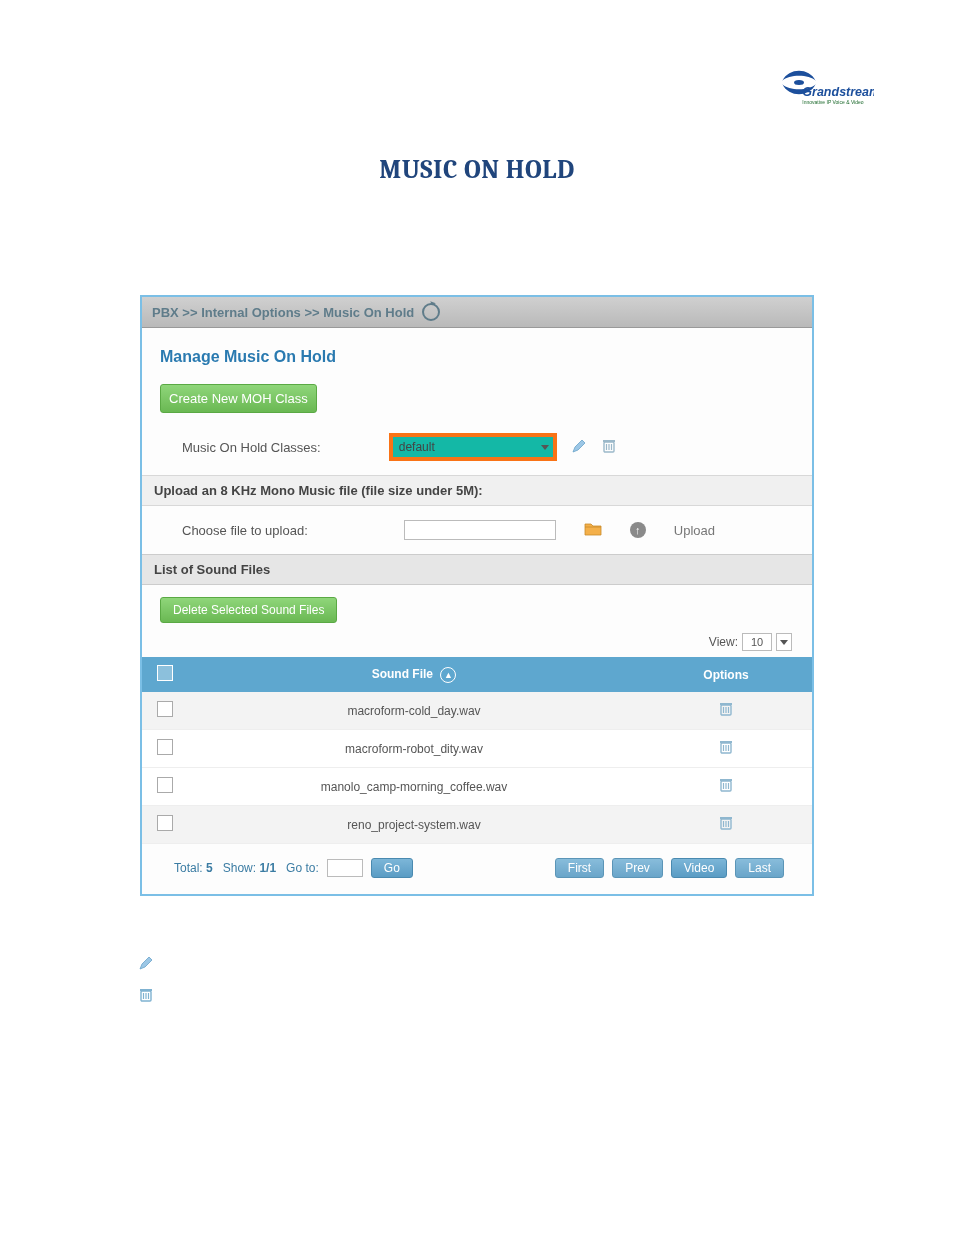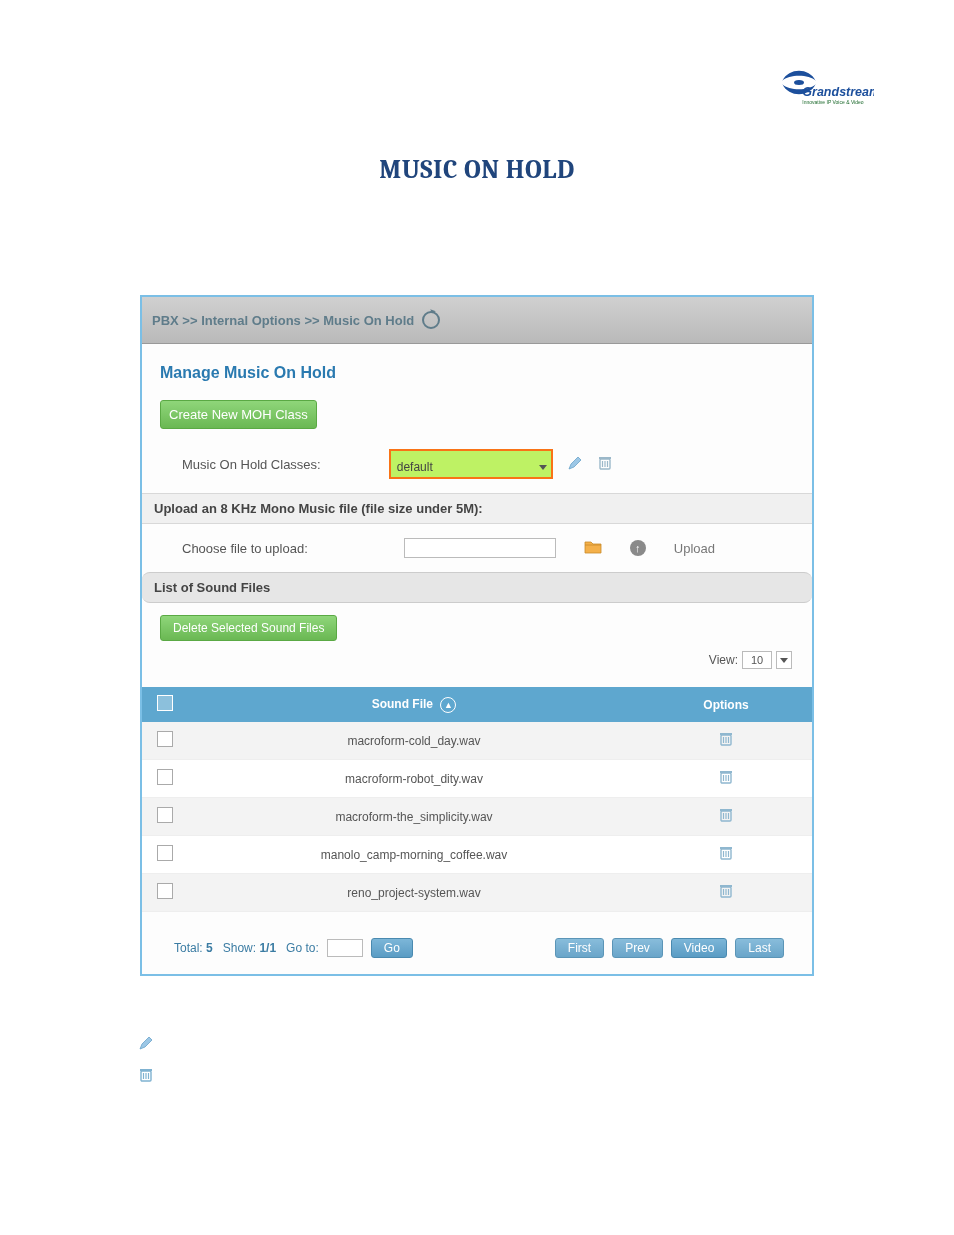--- a/index.html
+++ b/index.html
@@ -40,21 +40,21 @@
   }
   .panel-wrap {
     margin: 0 auto;
     width: 670px;
     border: 2px solid #7bbfe6;
   }
   .crumb-bar {
     background: #b5b5b5;
     background: linear-gradient(#d0d0d0,#b9b9b9);
     border-bottom: 1px solid #999;
-    padding: 14px 10px;
+    padding: 6px 10px;
     font-size: 13px;
     color: #5f7c8a;
     font-weight: bold;
     display: flex;
     align-items: center;
     gap: 8px;
   }
   .refresh-icon {
     width: 14px; height: 14px;
     border: 2px solid #5f7c8a;
@@ -89,28 +89,28 @@
   }
   .row-line {
     display: flex;
     align-items: center;
     font-size: 13px;
     color: #555;
     padding: 6px 0 14px 22px;
     gap: 14px;
   }
   .select-wrap {
-    border: 2px solid #f97316;
-    background: #bef264;
+    border: 4px solid #f97316;
+    background: #14b8a6;
     width: 150px;
     height: 20px;
     display: flex;
     align-items: center;
     justify-content: space-between;
-    padding: 6px 4px 0 6px;
+    padding: 0 4px 0 6px;
     font-size: 12px;
     color: #444;
   }
   .caret-down {
     width: 0; height: 0;
     border-left: 4px solid transparent;
     border-right: 4px solid transparent;
     border-top: 5px solid #555;
   }
   .pencil-icon svg, .trash-icon svg { width: 16px; height: 16px; }
@@ -132,41 +132,41 @@
   .file-input-box {
     border:1px solid #bbb; background:#fff; width:150px; height:18px;
   }
   .folder-icon svg{ width:18px; height:16px; }
   .upload-bubble{
     width:16px;height:16px;border-radius:50%;background:#8a8a8a;
     display:flex;align-items:center;justify-content:center;color:#fff;font-size:11px;font-weight:bold;
   }
   .sound-list-head{
     background:#e6e6e6;border-top:1px solid #ccc;border-bottom:1px solid #ccc;
-    padding:7px 12px;font-size:13px;font-weight:bold;color:#444;margin:0 -18px;border-radius:8px;
+    padding:7px 12px;font-size:13px;font-weight:bold;color:#444;margin:0 -18px;
   }
   .del-sel-btn{
     background: linear-gradient(#8fd67a,#6ab853);
     color:#fff;border:1px solid #5aa944;border-radius:3px;
     padding:5px 12px;font-size:12px;display:inline-block;margin:12px 0 6px 0;
   }
   .view-row{
     text-align:right;font-size:12px;color:#555;padding:4px 2px 6px 0;
     display:flex;justify-content:flex-end;align-items:center;gap:4px;
   }
   .view-select{
     border:1px solid #bbb;background:#fff;width:28px;height:16px;
     display:flex;align-items:center;justify-content:center;font-size:11px;
   }
   .view-caret{
     border:1px solid #bbb;background:#fff;width:14px;height:16px;
     display:flex;align-items:center;justify-content:center;
   }
   table.sound-table{
-    width:calc(100% + 36px);margin:12px -18px;border-collapse:collapse;font-size:12px;
+    width:calc(100% + 36px);margin:0 -18px;border-collapse:collapse;font-size:12px;
   }
   table.sound-table th{
     background:#5ea7cf;color:#fff;padding:8px 6px;font-weight:bold;font-size:12px;
   }
   table.sound-table th.chk-col{width:34px;}
   table.sound-table th.opt-col{width:160px;}
   table.sound-table td{
     padding:9px 6px;text-align:center;color:#555;border-bottom:1px solid #eee;
   }
   table.sound-table tr.odd{background:#f3f3f3;}
@@ -301,31 +301,20 @@
                     <rect x="3" y="4" width="10" height="10" rx="1" fill="none" stroke="#8fb7cf" stroke-width="1.4"></rect>
                     <line x1="5.5" y1="6" x2="5.5" y2="12" stroke="#8fb7cf" stroke-width="1.2"></line>
                     <line x1="8" y1="6" x2="8" y2="12" stroke="#8fb7cf" stroke-width="1.2"></line>
                     <line x1="10.5" y1="6" x2="10.5" y2="12" stroke="#8fb7cf" stroke-width="1.2"></line>
                     <rect x="2" y="2" width="12" height="2" fill="#8fb7cf"></rect>
                   </svg></span></td>
           </tr>
           <tr class="even">
             <td><span class="chk"></span></td>
             <td>macroform-robot_dity.wav</td>
-            <td><span class="trash-icon"><svg viewBox="0 0 16 16">
-                    <rect x="3" y="4" width="10" height="10" rx="1" fill="none" stroke="#8fb7cf" stroke-width="1.4"></rect>
-                    <line x1="5.5" y1="6" x2="5.5" y2="12" stroke="#8fb7cf" stroke-width="1.2"></line>
-                    <line x1="8" y1="6" x2="8" y2="12" stroke="#8fb7cf" stroke-width="1.2"></line>
-                    <line x1="10.5" y1="6" x2="10.5" y2="12" stroke="#8fb7cf" stroke-width="1.2"></line>
-                    <rect x="2" y="2" width="12" height="2" fill="#8fb7cf"></rect>
-                  </svg></span></td>
-          </tr>
-          <tr class="odd">
-            <td><span class="chk"></span></td>
-            <td>macroform-the_simplicity.wav</td>
             <td><span class="trash-icon"><svg viewBox="0 0 16 16">
                     <rect x="3" y="4" width="10" height="10" rx="1" fill="none" stroke="#8fb7cf" stroke-width="1.4"></rect>
                     <line x1="5.5" y1="6" x2="5.5" y2="12" stroke="#8fb7cf" stroke-width="1.2"></line>
                     <line x1="8" y1="6" x2="8" y2="12" stroke="#8fb7cf" stroke-width="1.2"></line>
                     <line x1="10.5" y1="6" x2="10.5" y2="12" stroke="#8fb7cf" stroke-width="1.2"></line>
                     <rect x="2" y="2" width="12" height="2" fill="#8fb7cf"></rect>
                   </svg></span></td>
           </tr>
           <tr class="even">
             <td><span class="chk"></span></td>

